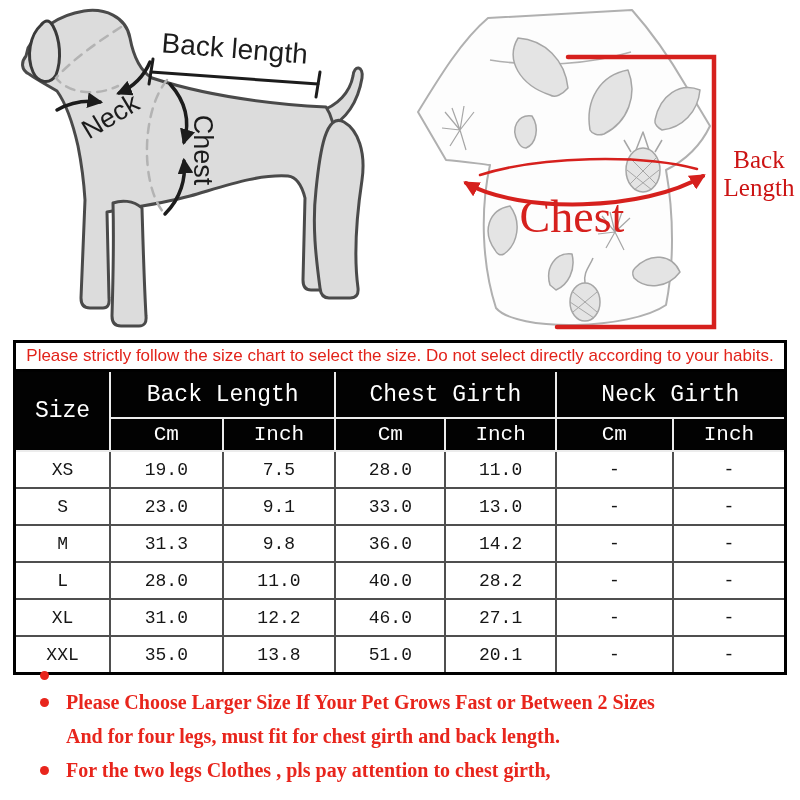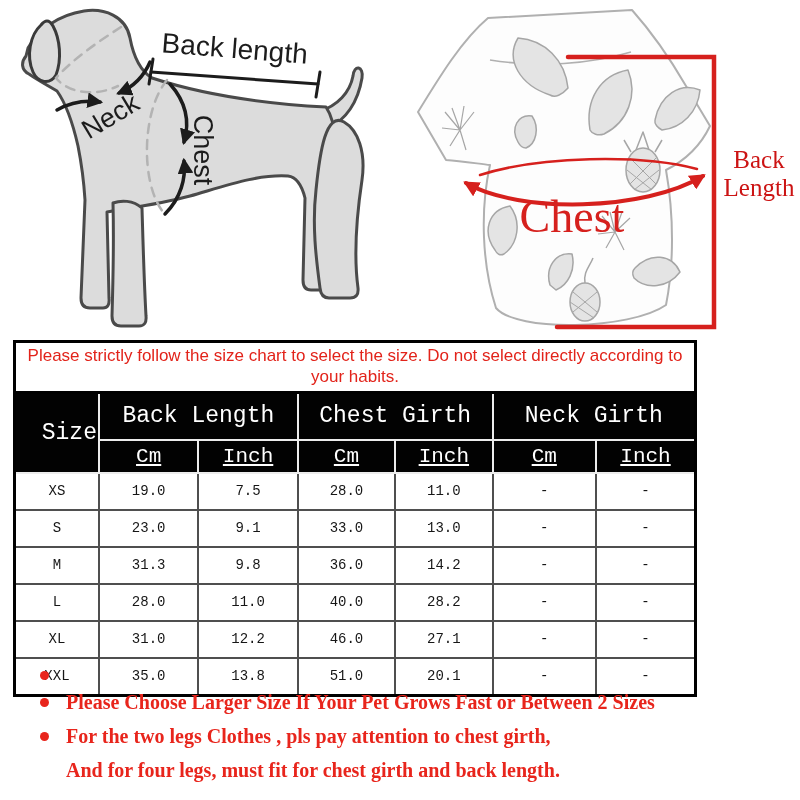--- a/index.html
+++ b/index.html
@@ -2,30 +2,30 @@
 <html><head>
 <meta charset="utf-8">
 <style>
   html,body{margin:0;padding:0;}
   .canvas{position:relative;width:800px;height:800px;background:#ffffff;overflow:hidden;
           font-family:"Liberation Sans",sans-serif;}
   .top-row{display:flex;width:800px;height:338px;}
   .panel{width:400px;height:338px;flex:none;}
 
   
-  .size-chart{position:absolute;top:340px;left:13px;width:684px;}
+  .size-chart{position:absolute;top:340px;left:13px;width:774px;}
   .banner{box-sizing:border-box;border:3px solid #000;border-bottom:none;background:#fff;
           color:#e2231a;font-size:17px;line-height:1.25;text-align:center;padding:2px 0 3px;}
   table.size-table{width:100%;border-collapse:collapse;table-layout:fixed;border:3px solid #000;
           font-family:"Liberation Mono",monospace;}
   table.size-table thead th{background:#020202;color:#fff;font-weight:normal;border:2px solid #ececec;}
   th.group-th{font-size:23px;height:43px;}
-  th.size-th{font-size:23px;text-align:right;}
-  th.unit-th{font-size:21px;height:29px;text-decoration:underline;}
-  table.size-table tbody td{border:2px solid #4f4f4f;text-align:center;font-size:14px;
+  th.size-th{font-size:23px;}
+  th.unit-th{font-size:21px;height:29px;}
+  table.size-table tbody td{border:2px solid #4f4f4f;text-align:center;font-size:18px;
           color:#161616;height:33px;background:#fff;}
 
   
   .notes{position:absolute;top:671px;left:0;width:800px;color:#e8251c;
          font-family:"Liberation Serif",serif;font-weight:bold;font-size:20px;}
   .note-line{display:flex;align-items:center;margin:0 0 11px 40px;}
   .note-line .bullet{width:9px;height:9px;border-radius:50%;background:#e8251c;
          margin-right:17px;flex:none;}
   .note-line.continuation{margin-left:66px;}
 </style>
@@ -218,22 +218,22 @@
   </div>
 
   <div class="notes">
     <div class="note-line">
       <span class="bullet"></span>
     </div>
     <div class="note-line">
       <span class="bullet"></span>
       <span>Please Choose Larger Size If Your Pet Grows Fast or Between 2 Sizes</span>
     </div>
+    <div class="note-line continuation">
+      <span>And for four legs, must fit for chest girth and back length.</span>
+    </div>
     <div class="note-line">
       <span class="bullet"></span>
       <span>For the two legs Clothes , pls pay attention to chest girth,</span>
     </div>
-    <div class="note-line continuation">
-      <span>And for four legs, must fit for chest girth and back length.</span>
-    </div>
   </div>
 
 </div>
 
 </body></html>

